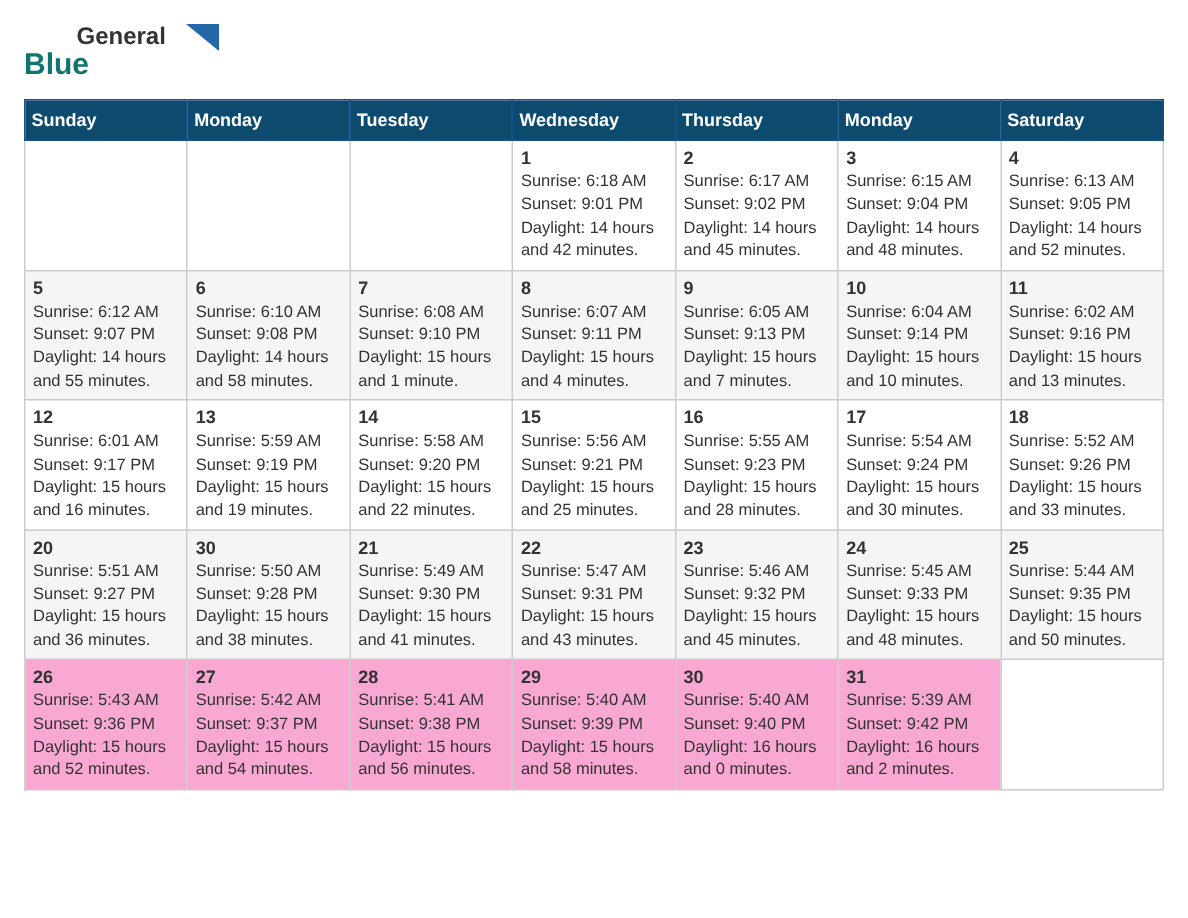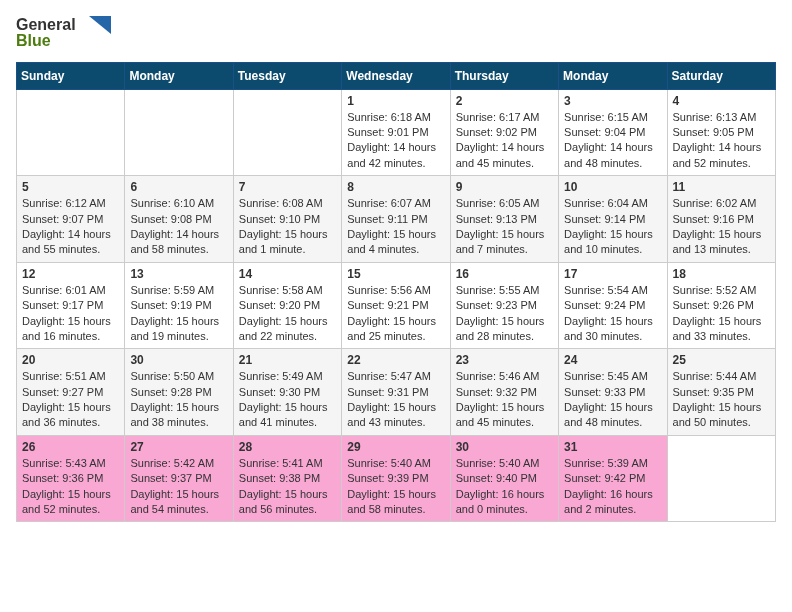--- a/index.html
+++ b/index.html
@@ -79,27 +79,27 @@
     .row-4 td { background: #f0f0f0; }
     .row-5 td { background: #f9a8d4; }
     td.empty { background: inherit; }
   </style>
 </head>
 <body>
 
 <div class="header">
   <div class="logo">
   <div style="display:flex;flex-direction:column;align-items:flex-start;line-height:1.1;">
-    <div style="display:flex;align-items:center;gap:13px;">
+    <div style="display:flex;align-items:center;gap:13px;margin-left:35px;">
       <span style="font-size:16px;font-weight:bold;color:#333;font-family:Arial;">General</span>
       <svg width="22" height="18" viewBox="0 0 22 18">
         <polygon points="0,0 22,0 22,18" fill="#2566a8"></polygon>
       </svg>
     </div>
-    <span style="font-size:16px;font-weight:bold;color:#4d7c0f;font-family:Arial;margin-top:-2px;">Blue</span>
+    <span style="font-size:20px;font-weight:bold;color:#0f766e;font-family:Arial;margin-top:-2px;">Blue</span>
   </div>
 </div>
   <div class="title-block">
     <div class="month-year"></div>
     <div class="location"></div>
   </div>
 </div>
 
 <table>
   <thead>

